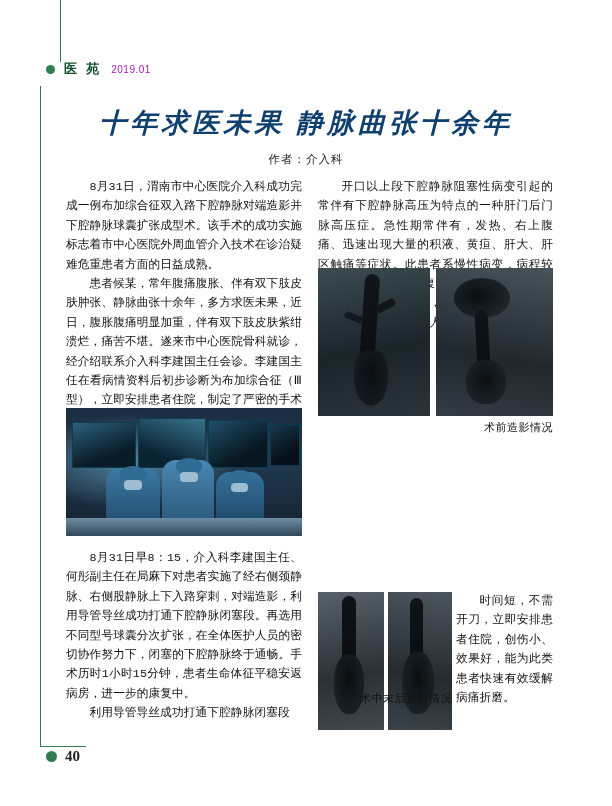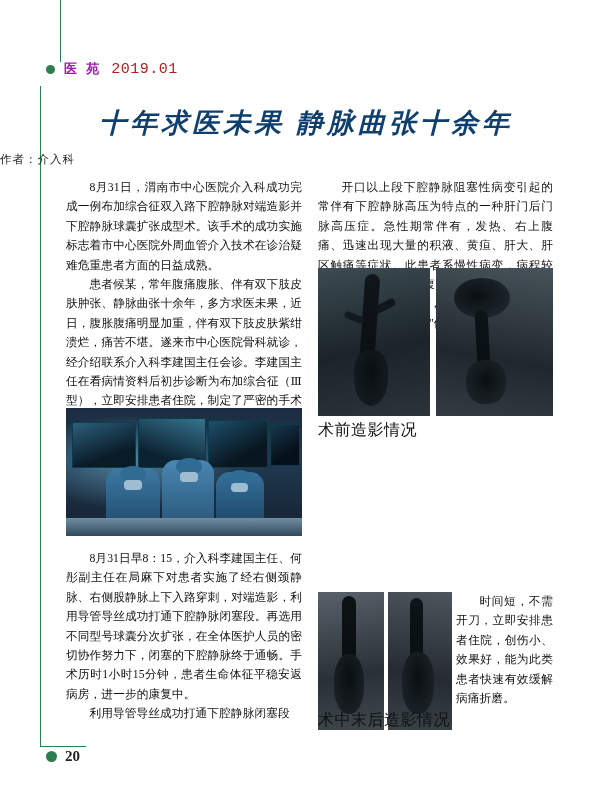--- a/index.html
+++ b/index.html
@@ -62,26 +62,26 @@
     height: 9px;
     border-radius: 50%;
     background: #2e7d4f;
     display: inline-block;
   }
   .runhead .section {
     font-family: "Liberation Serif", "DejaVu Serif", serif;
     font-weight: bold;
     font-size: 13px;
     letter-spacing: 3px;
+    color: #14532d;
+  }
+  .runhead .issue {
+    font-family: Liberation Sans, sans-serif;
+    font-size: 10px;
     color: #a21caf;
-  }
-  .runhead .issue {
-    font-family: Liberation Mono, monospace;
-    font-size: 15px;
-    color: #b91c1c;
     letter-spacing: 0.5px;
   }
 
   
   .title {
     position: absolute;
     left: 0;
     top: 105px;
     width: 612px;
     text-align: center;
@@ -90,37 +90,40 @@
     font-size: 27px;
     letter-spacing: 4px;
     color: #0f3f6e;
     font-style: italic;
   }
   .byline {
     position: absolute;
     left: 0;
     top: 152px;
     width: 532px;
+    text-align: center;
     font-size: 11.5px;
     letter-spacing: 1px;
     color: #222;
+    padding-left: 40px;
   }
 
   
   .col {
     position: absolute;
     font-size: 11.7px;
     line-height: 19.4px;
     text-align: justify;
     color: #111;
     letter-spacing: 0.1px;
   }
   .col p {
     margin: 0;
     text-indent: 2em;
+    font-family: Liberation Mono, monospace;
   }
   .col-left {
     left: 66px;
     top: 178px;
     width: 236px;
   }
   .col-right {
     left: 318px;
     top: 178px;
     width: 235px;
@@ -142,22 +145,22 @@
   }
 
   
   .photo {
     position: absolute;
     overflow: hidden;
     background: #243041;
   }
   .caption {
     position: absolute;
-    text-align: left;
-    font-size: 16px;
+    text-align: right;
+    font-size: 11px;
     color: #111;
     letter-spacing: 0.5px;
   }
 
   
   .photo-or {
     left: 66px;
     top: 408px;
     width: 236px;
     height: 128px;
@@ -272,21 +275,21 @@
   .photo-low1 .x1 { position:absolute; left: 24px; top: 4px; width: 14px; height: 70px; border-radius: 7px;
      background: linear-gradient(180deg,#0d1215,#0a0e11); }
   .photo-low1 .x2 { position:absolute; left: 16px; top: 62px; width: 30px; height: 60px; border-radius: 45%;
      background: radial-gradient(ellipse at 50% 40%, #0a0e11 0%, #1c2328 85%); }
   .photo-low2 .y1 { position:absolute; left: 22px; top: 6px; width: 13px; height: 66px; border-radius: 7px;
      background: linear-gradient(180deg,#0e1417,#0a0e11); }
   .photo-low2 .y2 { position:absolute; left: 14px; top: 60px; width: 32px; height: 62px; border-radius: 45%;
      background: radial-gradient(ellipse at 50% 42%, #0a0e11 0%, #1d252a 85%); }
   .cap-low {
     left: 318px;
-    top: 710px;
+    top: 691px;
     width: 134px;
   }
 
   
   .folio {
     position: absolute;
     left: 46px;
     top: 748px;
     display: flex;
     align-items: center;
@@ -379,16 +382,16 @@
   </div>
 
   <div class="col col-right-3">
     <p>时间短，不需开刀，立即安排患者住院，创伤小、效果好，能为此类患者快速有效缓解病痛折磨。</p>
   </div>
 
   <div class="caption cap-low">术中末后造影情况</div>
 
   <div class="folio">
     <span class="dot"></span>
-    <span class="num">20</span>
+    <span class="num">40</span>
   </div>
 
 </div>
 
 </body></html>

